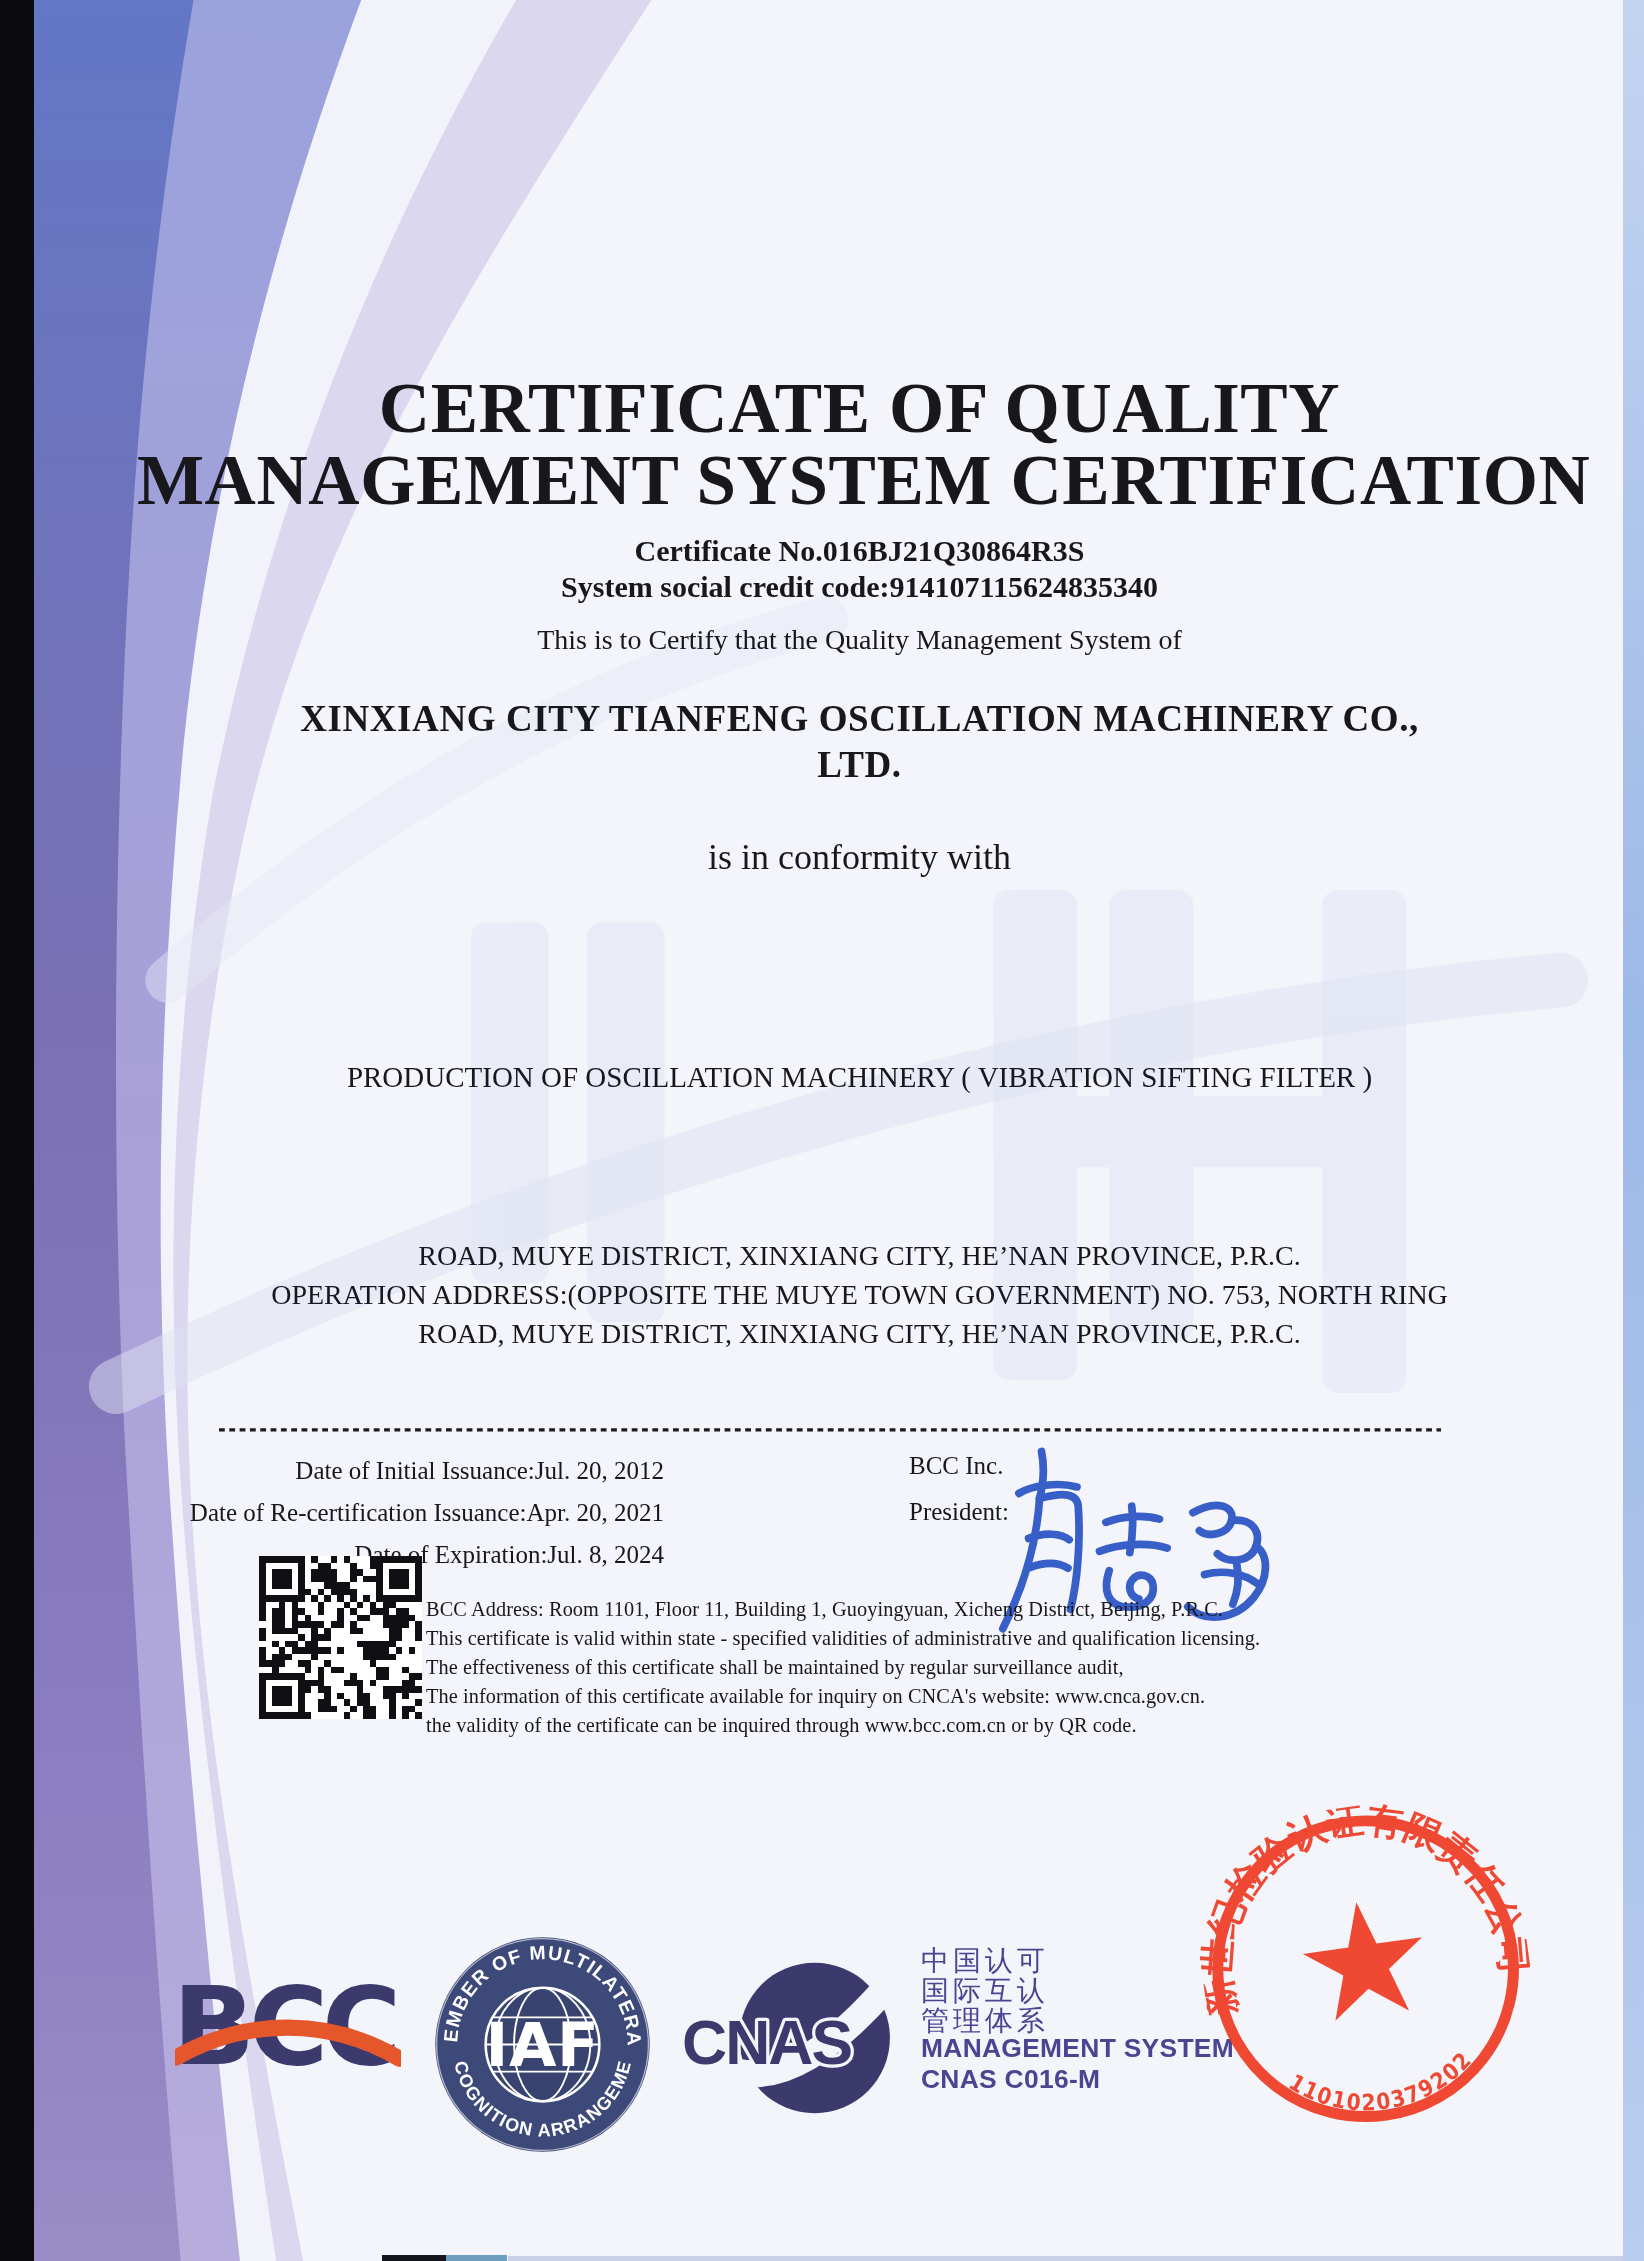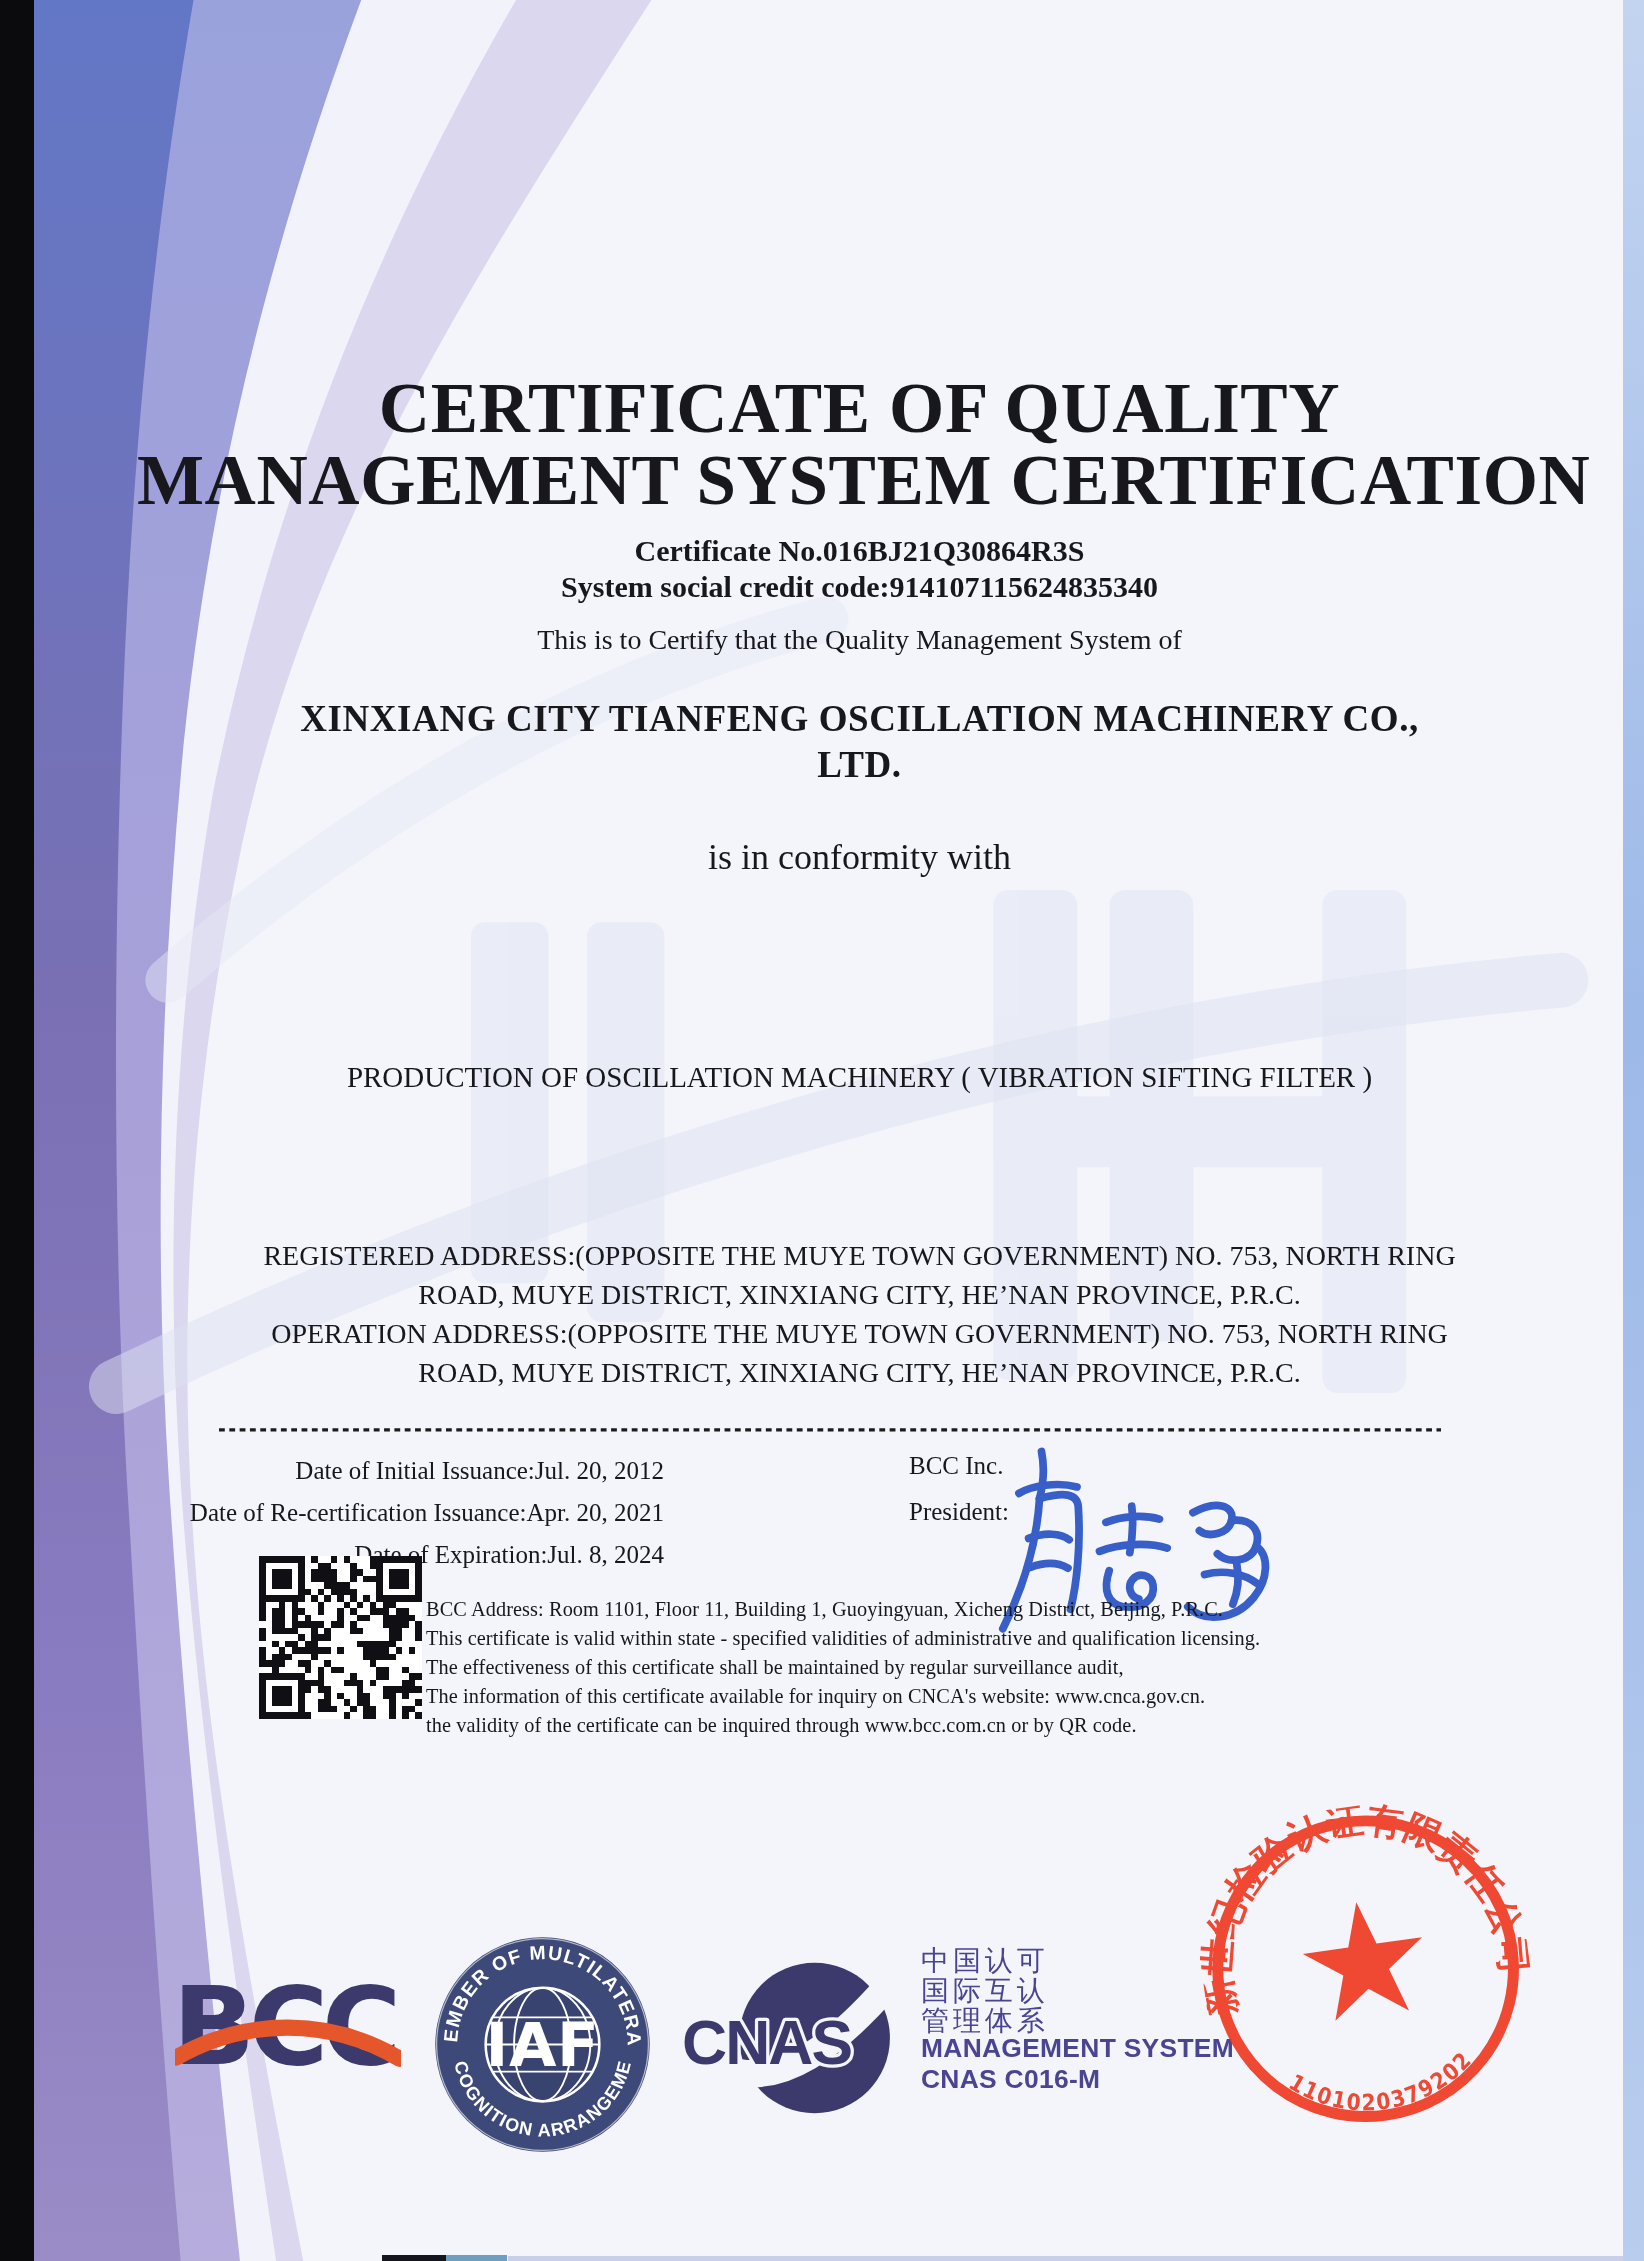--- a/index.html
+++ b/index.html
@@ -85,21 +85,20 @@
   <div class="cline certify-line" style="top:624px;">This is to Certify that the Quality Management System of</div>
 
   <div class="cline company-line" style="top:697px;">XINXIANG CITY TIANFENG OSCILLATION MACHINERY CO.,</div>
   <div class="cline company-line" style="top:743px;">LTD.</div>
 
   <div class="cline conf-line" style="top:836px;">is in conformity with</div>
 
   <div class="cline scope-line" style="top:1061px;">PRODUCTION OF OSCILLATION MACHINERY ( VIBRATION SIFTING FILTER )</div>
 
   <div class="addr" style="top:1236px;">
-    <div>REGISTERED ADDRESS:(OPPOSITE THE MUYE TOWN GOVERNMENT) NO. 753, NORTH RING</div>
     <div>ROAD, MUYE DISTRICT, XINXIANG CITY, HE’NAN PROVINCE, P.R.C.</div>
     <div>OPERATION ADDRESS:(OPPOSITE THE MUYE TOWN GOVERNMENT) NO. 753, NORTH RING</div>
     <div>ROAD, MUYE DISTRICT, XINXIANG CITY, HE’NAN PROVINCE, P.R.C.</div>
   </div>
 
   <svg class="dashsep" width="1222" height="3.9" viewBox="0 0 1895 6">
     <line x1="0" y1="3" x2="1895" y2="3" stroke="#1c1c1c" stroke-width="5" stroke-dasharray="9 7"></line>
   </svg>
 
   <div class="date-block">

